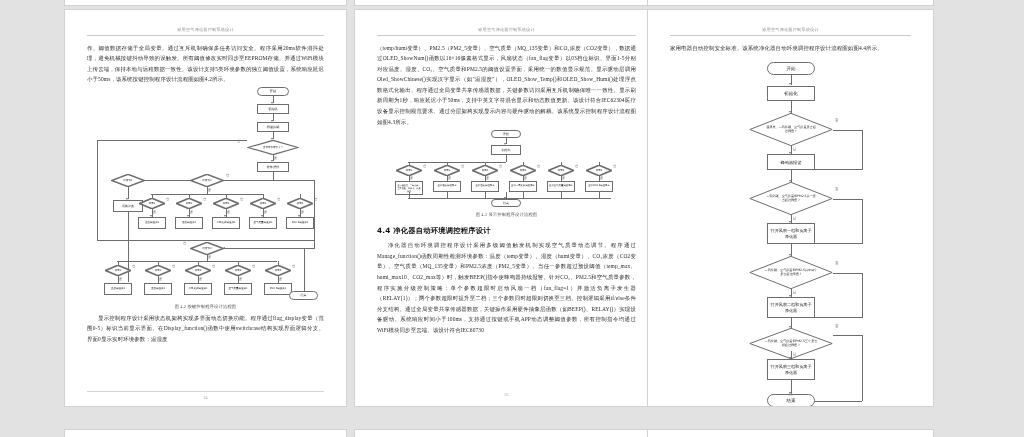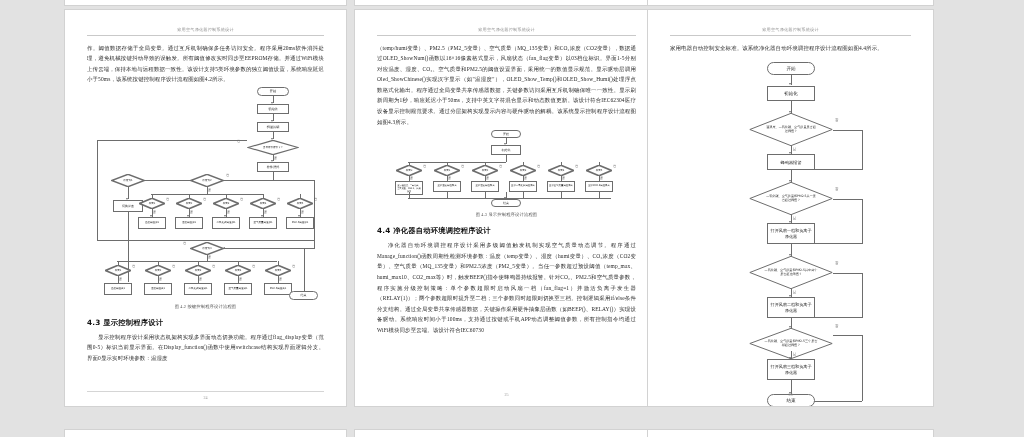--- a/index.html
+++ b/index.html
@@ -325,21 +325,20 @@
         <div class="nd" style="left:97px;top:196px;width:28px;height:12px;font-size:2.5px;line-height:3px;padding:0 1px;">二氧化碳阈值减1</div>
         <div class="nd" style="left:137px;top:196px;width:28px;height:12px;font-size:2.5px;line-height:3px;padding:0 1px;">空气质量阈值减1</div>
         <div class="nd" style="left:177px;top:196px;width:28px;height:12px;font-size:2.5px;line-height:3px;padding:0 1px;">PM2.5阈值减1</div>
 
         <div class="ln lnv" style="left:216.5px;top:161.5px;height:47px;"></div>
         <div class="nd term" style="left:202px;top:204px;width:29px;height:9px;font-size:3px;">结束</div>
       </div>
 
       <div class="cap">图 4.2 按键控制程序设计流程图</div>
 
-      <div class="h2">4.3 显示控制程序设计</div>
       <div class="para ind tight">显示控制程序设计采用状态机架构实现多界面动态切换功能。程序通过flag_display变量（范围0-5）标识当前显示界面。在Display_function()函数中使用switchcase结构实现界面逻辑分支。界面0显示实时环境参数：温湿度</div>
 
       <div class="pgnum rule">24</div>
     </div>
   </div>
 
   <div class="page main col2">
     <div class="inner">
       <div class="hdr">家用空气净化器控制系统设计</div>
       <div class="para">（temp/humi变量）、PM2.5（PM2_5变量）、空气质量（MQ_135变量）和CO₂浓度（CO2变量），数据通过OLED_ShowNum()函数以16×16像素格式显示，风扇状态（fan_flag变量）以03档位标识。界面1-5分别对应温度、湿度、CO₂、空气质量和PM2.5的阈值设置界面，采用统一的数值显示规范。显示驱动层调用Oled_ShowChinese()实现汉字显示（如"温湿度"），OLED_Show_Temp()和OLED_Show_Humi()处理浮点数格式化输出。程序通过全局变量共享传感器数据，关键参数访问采用互斥机制确保唯一一致性。显示刷新周期为1秒，响应延迟小于50ms，支持中英文字符混合显示和动态数值更新。该设计符合IEC62304医疗设备显示控制规范要求。通过分层架构实现显示内容与硬件驱动的解耦。该系统显示控制程序设计流程图如图4.3所示。</div>

